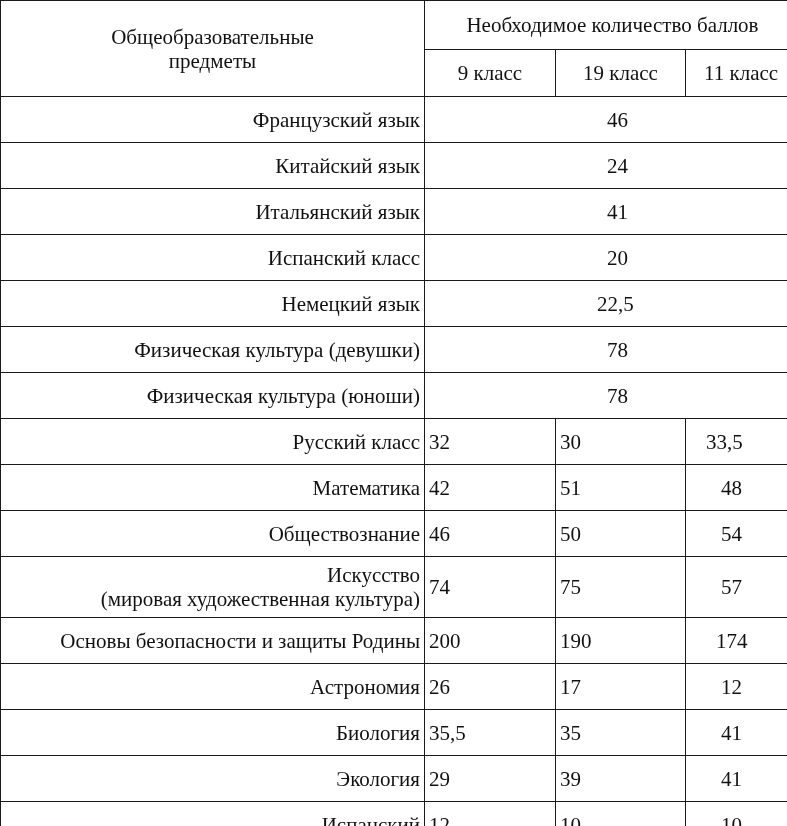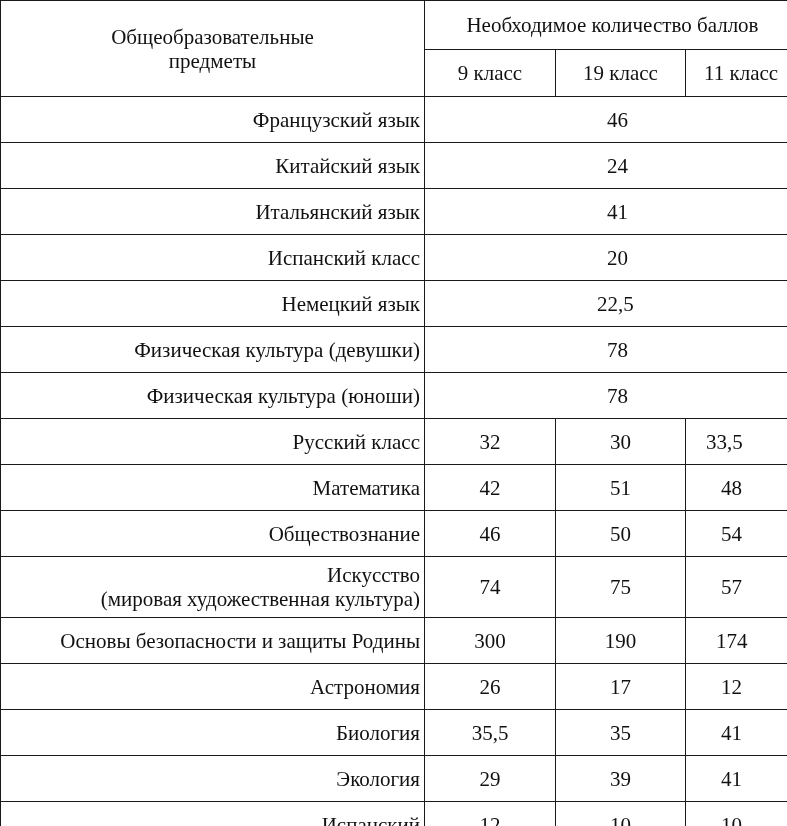--- a/index.html
+++ b/index.html
@@ -23,21 +23,21 @@
   }
   .col-subj { width: 424px; }
   .col-9 { width: 131px; }
   .col-10 { width: 130px; }
   .col-11 { width: 115px; }
   th.subj-head { height: 84px; text-align: center; vertical-align: middle; line-height: 26px; }
   th.group-head { height: 40px; text-align: center; }
   th.grade-head { height: 38px; text-align: center; margin-left: 8px; }
   td.subj { text-align: right; padding-left: 10px; height: 37px; vertical-align: middle; white-space: nowrap; }
   td.subj.two-line { height: 52px; line-height: 24px; }
-  td.val { text-align: center; vertical-align: middle; height: 37px; }
+  td.val { text-align: left; vertical-align: middle; height: 37px; }
   td.val.c11 { text-align: left; padding-left: 20px; }
   tr.row-tall td { height: 52px; }
 </style>
 </head>
 <body>
 
 <div class="doc">
   <table class="scores">
     <colgroup>
       <col class="col-subj">
@@ -112,21 +112,21 @@
         <td class="subj two-line">
           <span>Искусство</span><br>
           <span>(мировая художественная культура)</span>
         </td>
         <td class="val">74</td>
         <td class="val">75</td>
         <td class="val c11" style="padding-left:35px;">57</td>
       </tr>
       <tr>
         <td class="subj">Основы безопасности и защиты Родины</td>
-        <td class="val">300</td>
+        <td class="val">200</td>
         <td class="val">190</td>
         <td class="val c11" style="padding-left:30px;">174</td>
       </tr>
       <tr>
         <td class="subj">Астрономия</td>
         <td class="val">26</td>
         <td class="val">17</td>
         <td class="val c11" style="padding-left:35px;">12</td>
       </tr>
       <tr>

